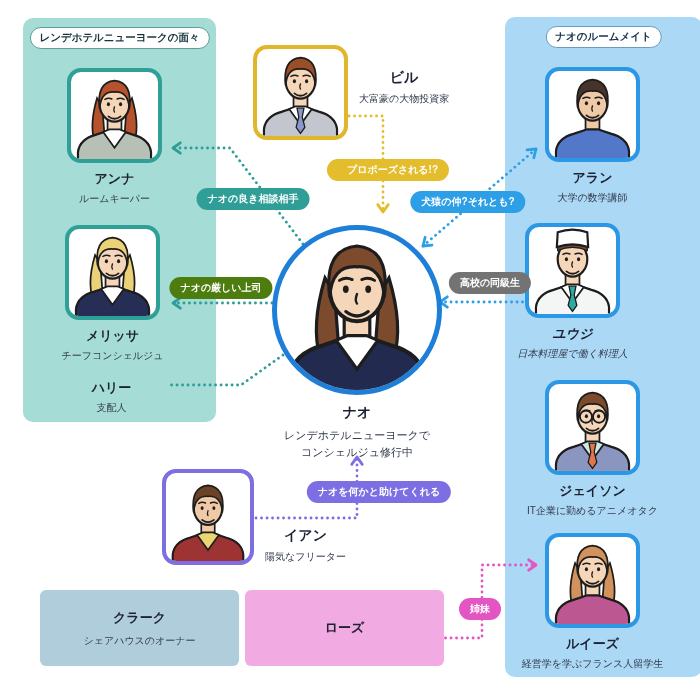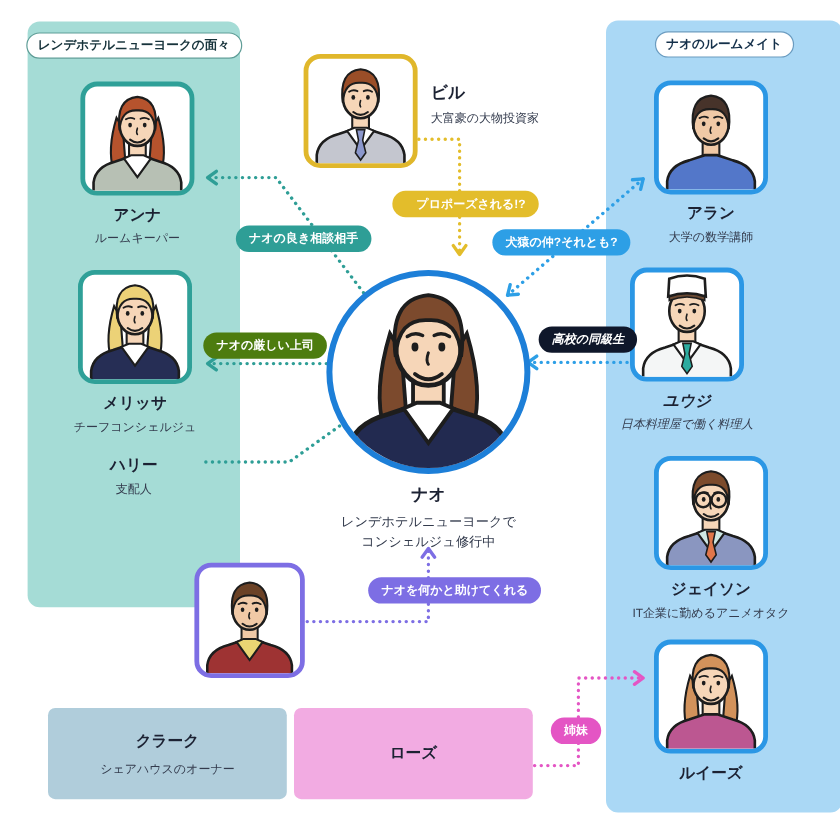--- a/index.html
+++ b/index.html
@@ -3,21 +3,21 @@
 <meta charset="utf-8">
 <style>
   html,body{margin:0;padding:0;}
   body{
     width:700px;height:700px;position:relative;background:#ffffff;
     font-family:"Liberation Sans","DejaVu Sans",sans-serif;
     color:#1c2233;overflow:hidden;
   }
   
   .panel{position:absolute;z-index:0;border-radius:10px;}
-  #panel-hotel{left:23px;top:18px;width:177px;height:488px;background:#a5dcd6;}
+  #panel-hotel{left:23px;top:18px;width:177px;height:404px;background:#a5dcd6;padding-left:16px;}
   #panel-roommates{left:505px;top:17px;width:197px;height:660px;background:#aad8f5;}
   .panel-pill{
     position:absolute;top:9px;left:50%;transform:translateX(-50%);
     background:#fff;border:1.5px solid #5f9d97;border-radius:13px;
     padding:3px 9px;font-size:10.5px;font-weight:bold;white-space:nowrap;color:#17333b;
   }
   #panel-roommates .panel-pill{border-color:#6b9cc0;color:#14304a;}
   
   #links{position:absolute;left:0;top:0;z-index:1;pointer-events:none;}
   
@@ -42,21 +42,21 @@
   #c-louise{left:545px;top:533px;width:95px;}
   #c-nao{left:272px;top:225px;width:170px;}
   #c-nao .cname{font-size:14px;margin-top:9px;}
   #c-nao .crole{font-size:11px;line-height:1.55;margin-top:5px;text-align:center;white-space:normal;width:200px;}
   #c-bill{left:253px;top:45px;}
   #c-ian{left:162px;top:469px;}
   #c-ian .frame{width:92px;height:96px;}
   .side-text{margin-left:11px;text-align:left;}
   #c-bill .side-text{margin-top:24px;}
   #c-ian .side-text{margin-top:58px;}
-  .side-text .cname{font-size:14px;margin-top:0;}
+  .side-text .cname{font-size:14px;margin-top:0;text-align:center;}
   .side-text .crole{margin-top:5px;}
   
   .namebox{position:absolute;z-index:2;width:199px;height:76px;border-radius:6px;
     display:flex;flex-direction:column;align-items:center;justify-content:center;}
   #c-clark{left:40px;top:590px;background:#b0cddb;}
   #c-rose{left:245px;top:590px;background:#f2abe2;}
   .namebox .cname{margin-top:0;}
   .namebox .crole{margin-top:7px;}
   
   .rel-pill{
@@ -237,20 +237,21 @@
         <ellipse cx="50" cy="37" rx="17" ry="20" fill="#f6d6b8" stroke="#1d1d1d" stroke-width="2.5"></ellipse>
         <path d="M33,42 Q29,12 50,10 Q71,12 67,42 Q66,22 50,23 Q34,22 33,42 Z" fill="#d2925b" stroke="#1d1d1d" stroke-width="2"></path>
         <path d="M39,31.5 q4,-2.5 8,-0.5 M53,31 q4,-2 8,0.5" stroke="#1d1d1d" stroke-width="1.8" fill="none" stroke-linecap="round"></path>
         <ellipse cx="43" cy="37" rx="1.8" ry="2.3" fill="#1d1d1d"></ellipse>
         <ellipse cx="57" cy="37" rx="1.8" ry="2.3" fill="#1d1d1d"></ellipse>
         <path d="M50,40 q-1.5,4 0,6" stroke="#1d1d1d" stroke-width="1.5" fill="none" stroke-linecap="round"></path>
         <path d="M43,51 q7,5.5 14,0" stroke="#1d1d1d" stroke-width="2" fill="none" stroke-linecap="round"></path>
       </svg>
     </div>
   <div class="cname">ルイーズ</div>
+  <div class="crole">経営学を学ぶフランス人留学生</div>
 </div>
 
 <div class="char" id="c-nao">
   <div class="frame b-nao">
       <svg viewBox="0 0 100 100" preserveAspectRatio="xMidYMax meet">
         <path d="M30,30 Q21,60 27,80 Q33,84 39,79 L36,40 Z" fill="#7c4a2d" stroke="#1d1d1d" stroke-width="2"></path>
         <path d="M70,30 Q79,60 73,80 Q67,84 61,79 L64,40 Z" fill="#7c4a2d" stroke="#1d1d1d" stroke-width="2"></path>
         <path d="M42,50 h16 v18 h-16 z" fill="#f6d6b8" stroke="#1d1d1d" stroke-width="2"></path>
         <path d="M8,102 L8,92 Q10,77 29,72 L44,67 L56,67 L71,72 Q90,77 92,92 L92,102 Z" fill="#222a50" stroke="#1d1d1d" stroke-width="2.5"></path>
         <path d="M37,69 L50,87 L63,69 L56,66 L44,66 Z" fill="#ffffff" stroke="#1d1d1d" stroke-width="2"></path>
@@ -278,30 +279,34 @@
         <path d="M37,69 L50,87 L63,69 L56,66 L44,66 Z" fill="#ead573" stroke="#1d1d1d" stroke-width="2"></path>
         <ellipse cx="50" cy="37" rx="17" ry="20" fill="#f0c9a6" stroke="#1d1d1d" stroke-width="2.5"></ellipse>
         <path d="M33,42 Q29,12 50,10 Q71,12 67,42 Q66,22 50,23 Q34,22 33,42 Z" fill="#6b4226" stroke="#1d1d1d" stroke-width="2"></path>
         <path d="M39,31.5 q4,-2.5 8,-0.5 M53,31 q4,-2 8,0.5" stroke="#1d1d1d" stroke-width="1.8" fill="none" stroke-linecap="round"></path>
         <ellipse cx="43" cy="37" rx="1.8" ry="2.3" fill="#1d1d1d"></ellipse>
         <ellipse cx="57" cy="37" rx="1.8" ry="2.3" fill="#1d1d1d"></ellipse>
         <path d="M50,40 q-1.5,4 0,6" stroke="#1d1d1d" stroke-width="1.5" fill="none" stroke-linecap="round"></path>
         <path d="M43,51 q7,5.5 14,0" stroke="#1d1d1d" stroke-width="2" fill="none" stroke-linecap="round"></path>
       </svg>
     </div>
+  <div class="side-text">
+    <div class="cname">イアン</div>
+    <div class="crole">陽気なフリーター</div>
+  </div>
 </div>
 
 <div class="namebox" id="c-clark">
   <div class="cname">クラーク</div>
   <div class="crole">シェアハウスのオーナー</div>
 </div>
 
 <div class="namebox" id="c-rose">
   <div class="cname">ローズ</div>
 </div>
 
 <div class="rel-pill" style="left: 253px; top: 199px; background: rgb(46, 158, 150);">ナオの良き相談相手</div>
 <div class="rel-pill" style="left: 221px; top: 288px; background: #4d7c0f;">ナオの厳しい上司</div>
 <div class="rel-pill" style="left: 388px; top: 170px; background: rgb(227, 189, 43); padding-left: 20px;">プロポーズされる!?</div>
 <div class="rel-pill" style="left: 468px; top: 202px; background: rgb(45, 159, 230);">犬猿の仲?それとも?</div>
-<div class="rel-pill" style="left: 490px; top: 283px; background: #0f172a; font-style: italic;">高校の同級生</div>
+<div class="rel-pill" style="left: 490px; top: 283px; background: #737373;">高校の同級生</div>
 <div class="rel-pill" style="left: 379px; top: 492px; background: rgb(125, 110, 228); font-family: Liberation Mono, monospace;">ナオを何かと助けてくれる</div>
 <div class="rel-pill" style="left: 480px; top: 609px; background: rgb(228, 85, 196);">姉妹</div>
 
 </body></html>

